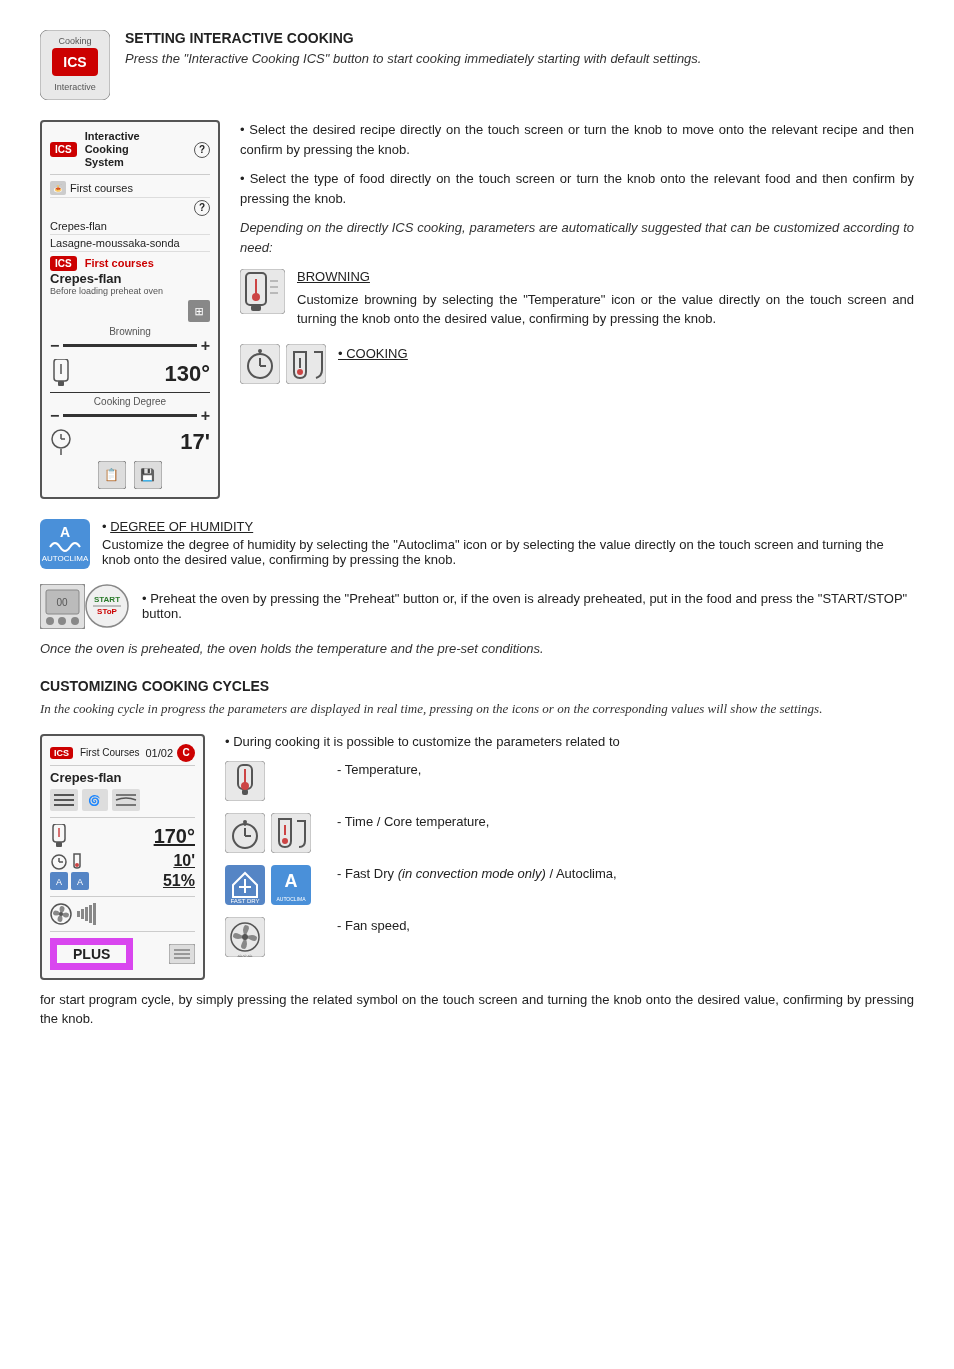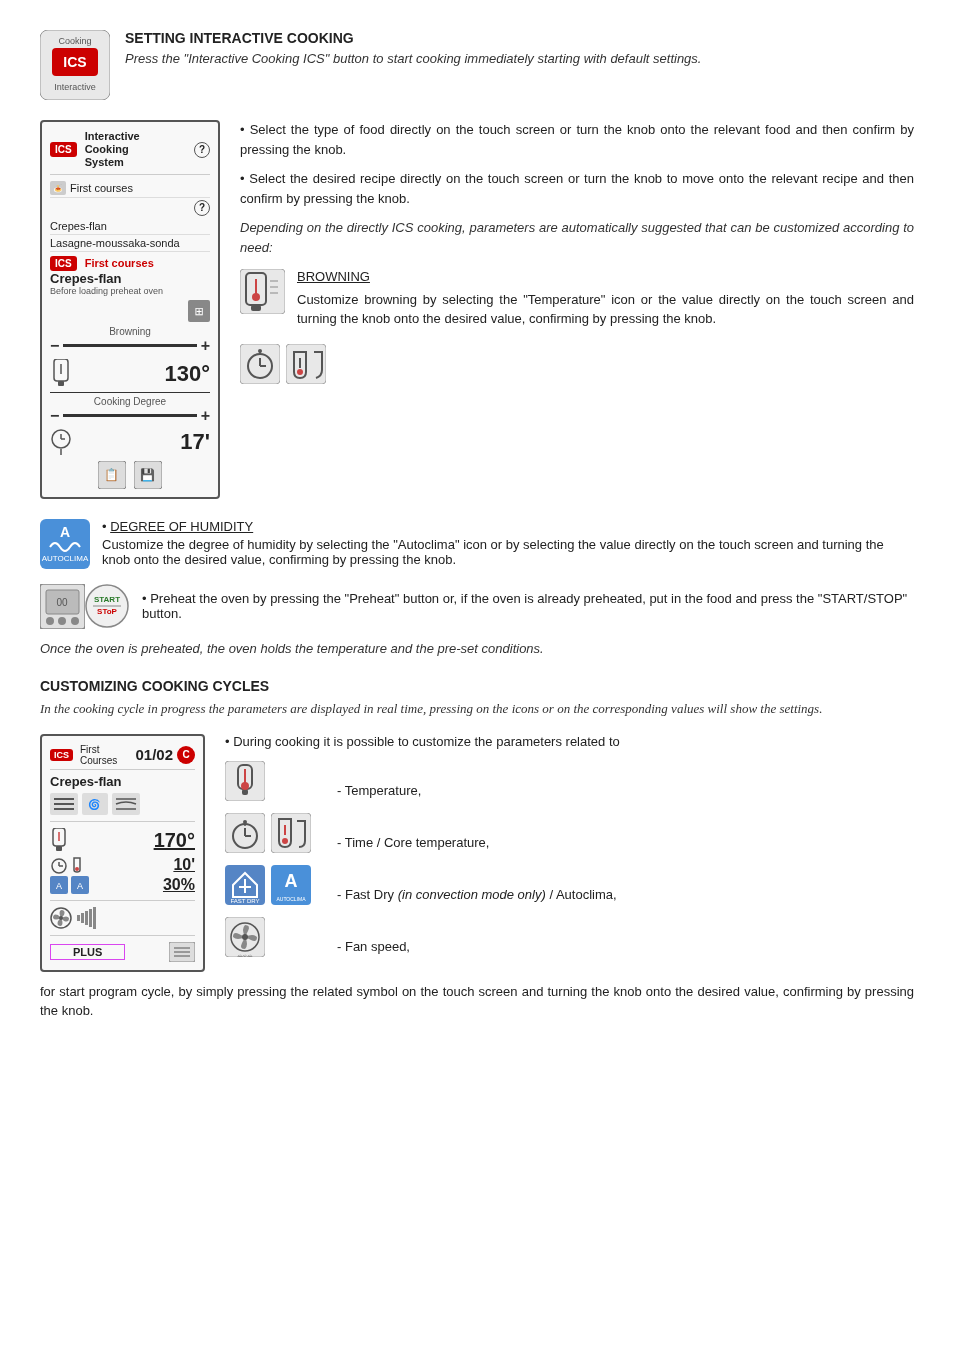--- a/index.html
+++ b/index.html
@@ -243,21 +243,21 @@
       border-radius: 4px;
       background: #f8f8f8;
       padding: 8px;
       font-size: 11px;
     }
     .right-list {
       flex: 1;
     }
     .list-item-row {
       display: flex;
-      align-items: flex-end;
+      align-items: flex-start;
       margin-bottom: 12px;
     }
     .list-icons {
       display: flex;
       gap: 6px;
       margin-right: 12px;
       flex-shrink: 0;
       width: 100px;
       justify-content: flex-start;
     }
@@ -435,22 +435,22 @@
           </svg>
         <svg width="28" height="28" viewBox="0 0 28 28">
             <rect width="28" height="28" rx="3" fill="#ddd" stroke="#888" stroke-width="1"></rect>
             <text x="14" y="18" text-anchor="middle" font-size="12">💾</text>
           </svg>
       </div>
     </div>
   </div>
 
   <div class="right-text">
+    <p>• <span>Select the desired recipe directly on the touch screen or turn the knob to move onto the relevant recipe and then confirm by pressing the knob.</span></p>
     <p>• <span>Select the type of food directly on the touch screen or turn the knob onto the relevant food and then confirm by pressing the knob.</span></p>
-    <p>• <span>Select the desired recipe directly on the touch screen or turn the knob to move onto the relevant recipe and then confirm by pressing the knob.</span></p>
     <p class="italic-note">Depending on the directly ICS cooking, parameters are automatically suggested that can be customized according to need:</p>
 
     <div style="margin-top: 10px;"></div>
 
     <div class="feature-block">
       <div class="feature-icon">
         <svg viewBox="0 0 45 45" xmlns="http://www.w3.org/2000/svg">
           <rect width="45" height="45" rx="4" fill="#e8e8e8" stroke="#aaa" stroke-width="1"></rect>
           <rect x="6" y="4" width="20" height="32" rx="4" fill="none" stroke="#555" stroke-width="2"></rect>
           <rect x="11" y="36" width="10" height="6" rx="2" fill="#555"></rect>
@@ -483,20 +483,21 @@
           <svg viewBox="0 0 40 40" xmlns="http://www.w3.org/2000/svg">
             <rect width="40" height="40" rx="4" fill="#e8e8e8" stroke="#aaa" stroke-width="1"></rect>
             <path d="M20 8 Q20 8 20 8 L20 28 Q20 34 14 34 Q8 34 8 28 L8 8 Z" fill="none" stroke="#555" stroke-width="2"></path>
             <line x1="14" y1="14" x2="14" y2="24" stroke="#555" stroke-width="2"></line>
             <path d="M28 8 L36 8 L36 26 Q36 32 30 34" fill="none" stroke="#555" stroke-width="2"></path>
             <circle cx="14" cy="28" r="3" fill="#c44"></circle>
           </svg>
         </div>
       </div>
       <div class="feature-text">
+        <div class="feature-title">• <span style="text-decoration:underline;">COOKING</span></div>
       </div>
     </div>
   </div>
 </div>
 
 <div class="autoclima-block">
   <div class="autoclima-icon">
     <svg viewBox="0 0 50 50" xmlns="http://www.w3.org/2000/svg">
       <rect width="50" height="50" rx="6" fill="#4a90d9"></rect>
       <text x="25" y="18" text-anchor="middle" font-size="14" font-weight="bold" fill="white">A</text>
@@ -543,21 +544,21 @@
 
 <div class="customizing-content">
 
   <div class="device-panel2">
     <div class="panel2-header">
       <div style="display:flex;align-items:center;gap:3px;">
         <span class="ics-badge" style="font-size:9px;padding:1px 4px;">ICS</span>
         <span style="font-size:10px;">First Courses</span>
       </div>
       <div style="display:flex;align-items:center;gap:4px;">
-        <span style="font-size:15px;font-weight:bold;">01/02</span>
+        <span style="font-size:11px;font-weight:normal;">01/02</span>
         <div style="width:18px;height:18px;border-radius:50%;background:#c00;display:flex;align-items:center;justify-content:center;">
             <span style="color:white;font-size:10px;font-weight:bold;">C</span>
           </div>
       </div>
     </div>
     <div class="panel2-recipe-section">
       <div style="font-weight:bold;font-size:13px;margin-bottom:4px;">Crepes-flan</div>
 
       <div class="panel2-icons-row">
         <svg width="28" height="22" viewBox="0 0 28 22">
@@ -608,21 +609,21 @@
         <div style="display:flex;gap:3px;align-items:center;">
           <svg width="18" height="18" viewBox="0 0 18 18">
               <rect width="18" height="18" rx="2" fill="#5585c5"></rect>
               <text x="9" y="13" text-anchor="middle" font-size="9" fill="white">A</text>
             </svg>
           <svg width="18" height="18" viewBox="0 0 18 18">
               <rect width="18" height="18" rx="2" fill="#5585c5"></rect>
               <text x="9" y="13" text-anchor="middle" font-size="9" fill="white">A</text>
             </svg>
         </div>
-        <span class="panel2-pct-val">30%</span>
+        <span class="panel2-pct-val">51%</span>
       </div>
 
       <hr class="thick">
 
       <div class="panel2-bottom-row">
         <svg width="22" height="22" viewBox="0 0 22 22">
             <circle cx="11" cy="11" r="10" fill="none" stroke="#555" stroke-width="1.5"></circle>
             <path d="M11 11 Q8 5 11 3 Q16 3 14 8 Z" fill="#888"></path>
             <path d="M11 11 Q17 8 19 11 Q19 16 14 14 Z" fill="#888"></path>
             <path d="M11 11 Q14 17 11 19 Q6 19 8 14 Z" fill="#888"></path>
@@ -634,21 +635,21 @@
           <rect x="5" y="6" width="3" height="10" fill="#888"></rect>
           <rect x="9" y="4" width="3" height="14" fill="#888"></rect>
           <rect x="13" y="2" width="3" height="18" fill="#888"></rect>
           <rect x="17" y="0" width="3" height="22" fill="#888"></rect>
         </svg>
       </div>
 
       <hr class="thick">
 
       <div style="display:flex;justify-content:space-between;align-items:center;margin-top:4px;">
-        <div style="border:1px solid #d946ef;padding:1px 22px;font-size:11px;font-weight:bold;">PLUS</div>
+        <div style="border:7px solid #d946ef;padding:1px 16px;font-size:14px;font-weight:bold;">PLUS</div>
         <svg width="26" height="20" viewBox="0 0 26 20">
             <rect width="26" height="20" rx="2" fill="#ddd" stroke="#888" stroke-width="1"></rect>
             <line x1="5" y1="6" x2="21" y2="6" stroke="#555" stroke-width="1"></line>
             <line x1="5" y1="10" x2="21" y2="10" stroke="#555" stroke-width="1"></line>
             <line x1="5" y1="14" x2="21" y2="14" stroke="#555" stroke-width="1"></line>
           </svg>
       </div>
     </div>
   </div>
 

